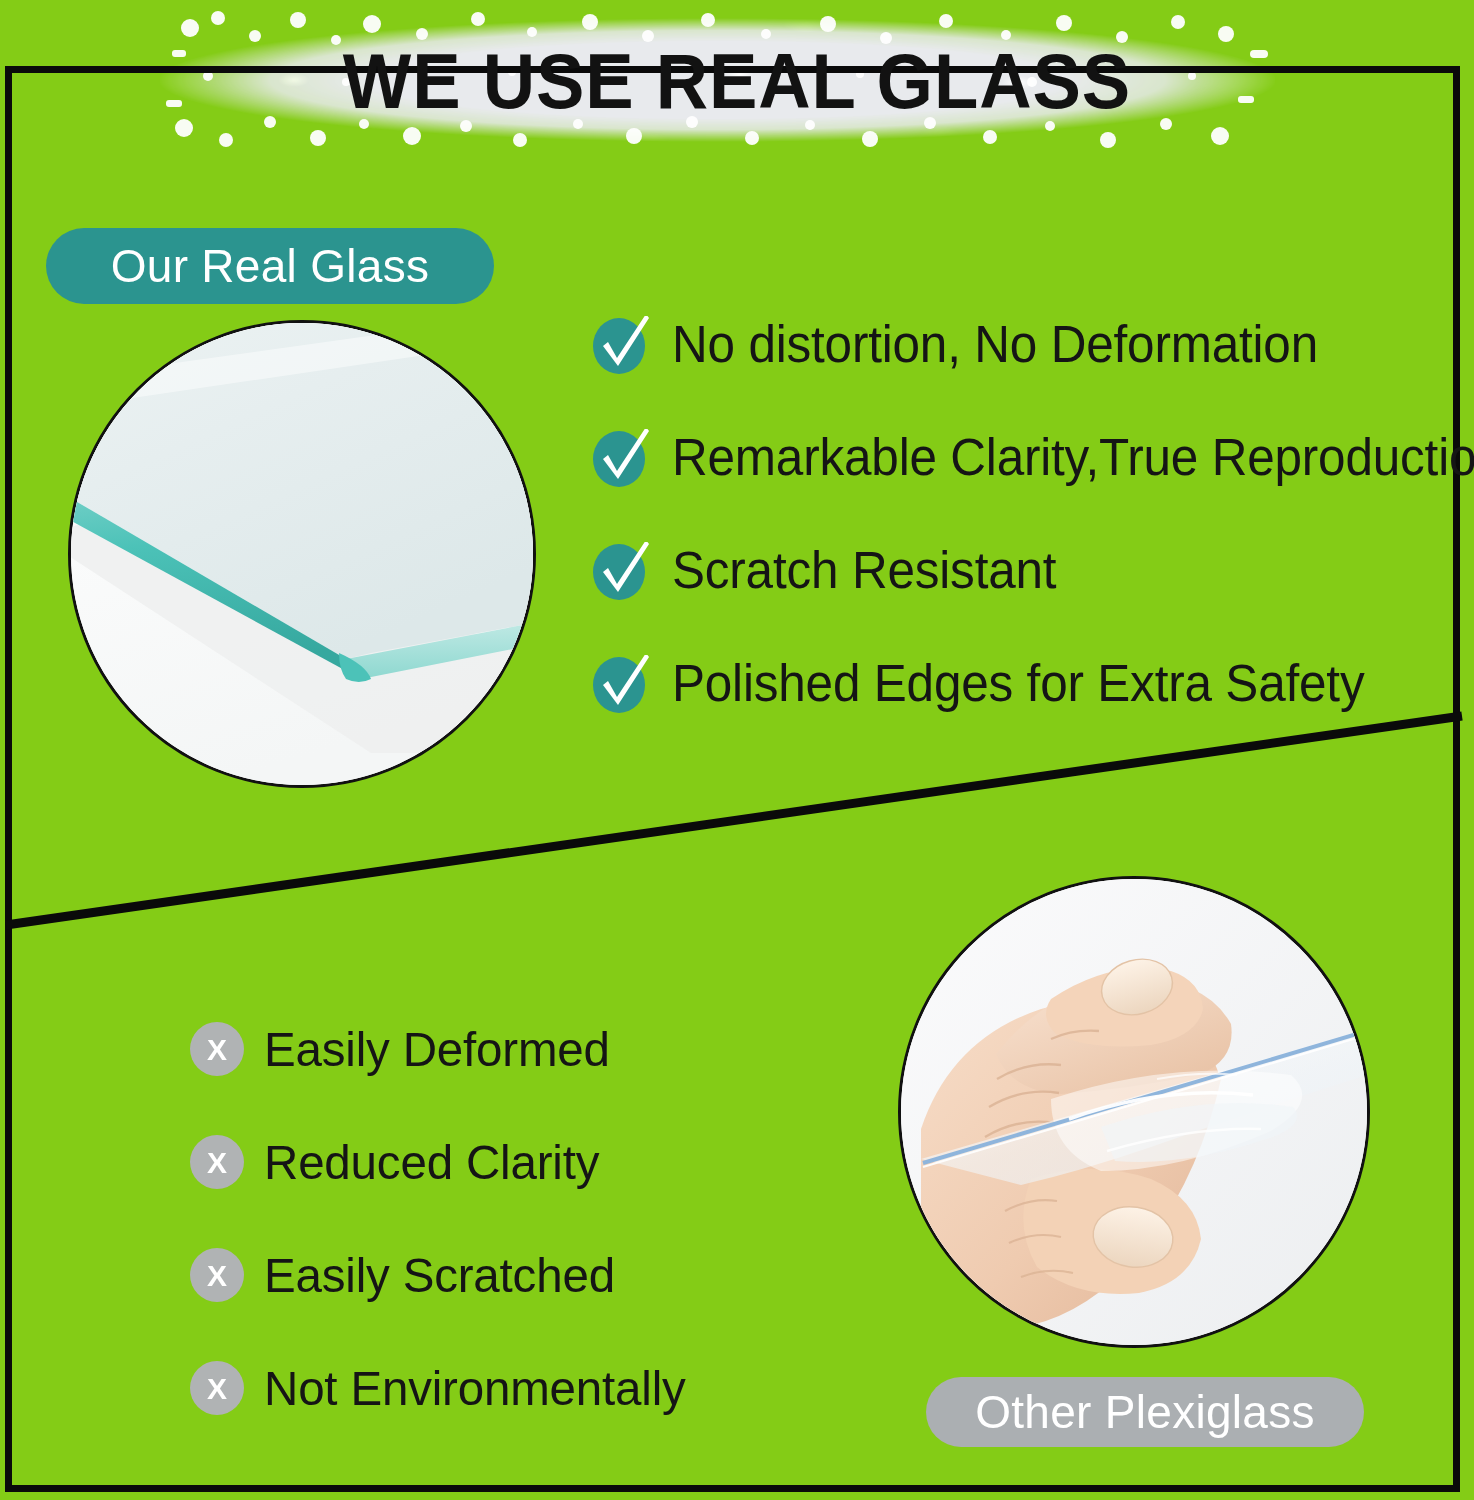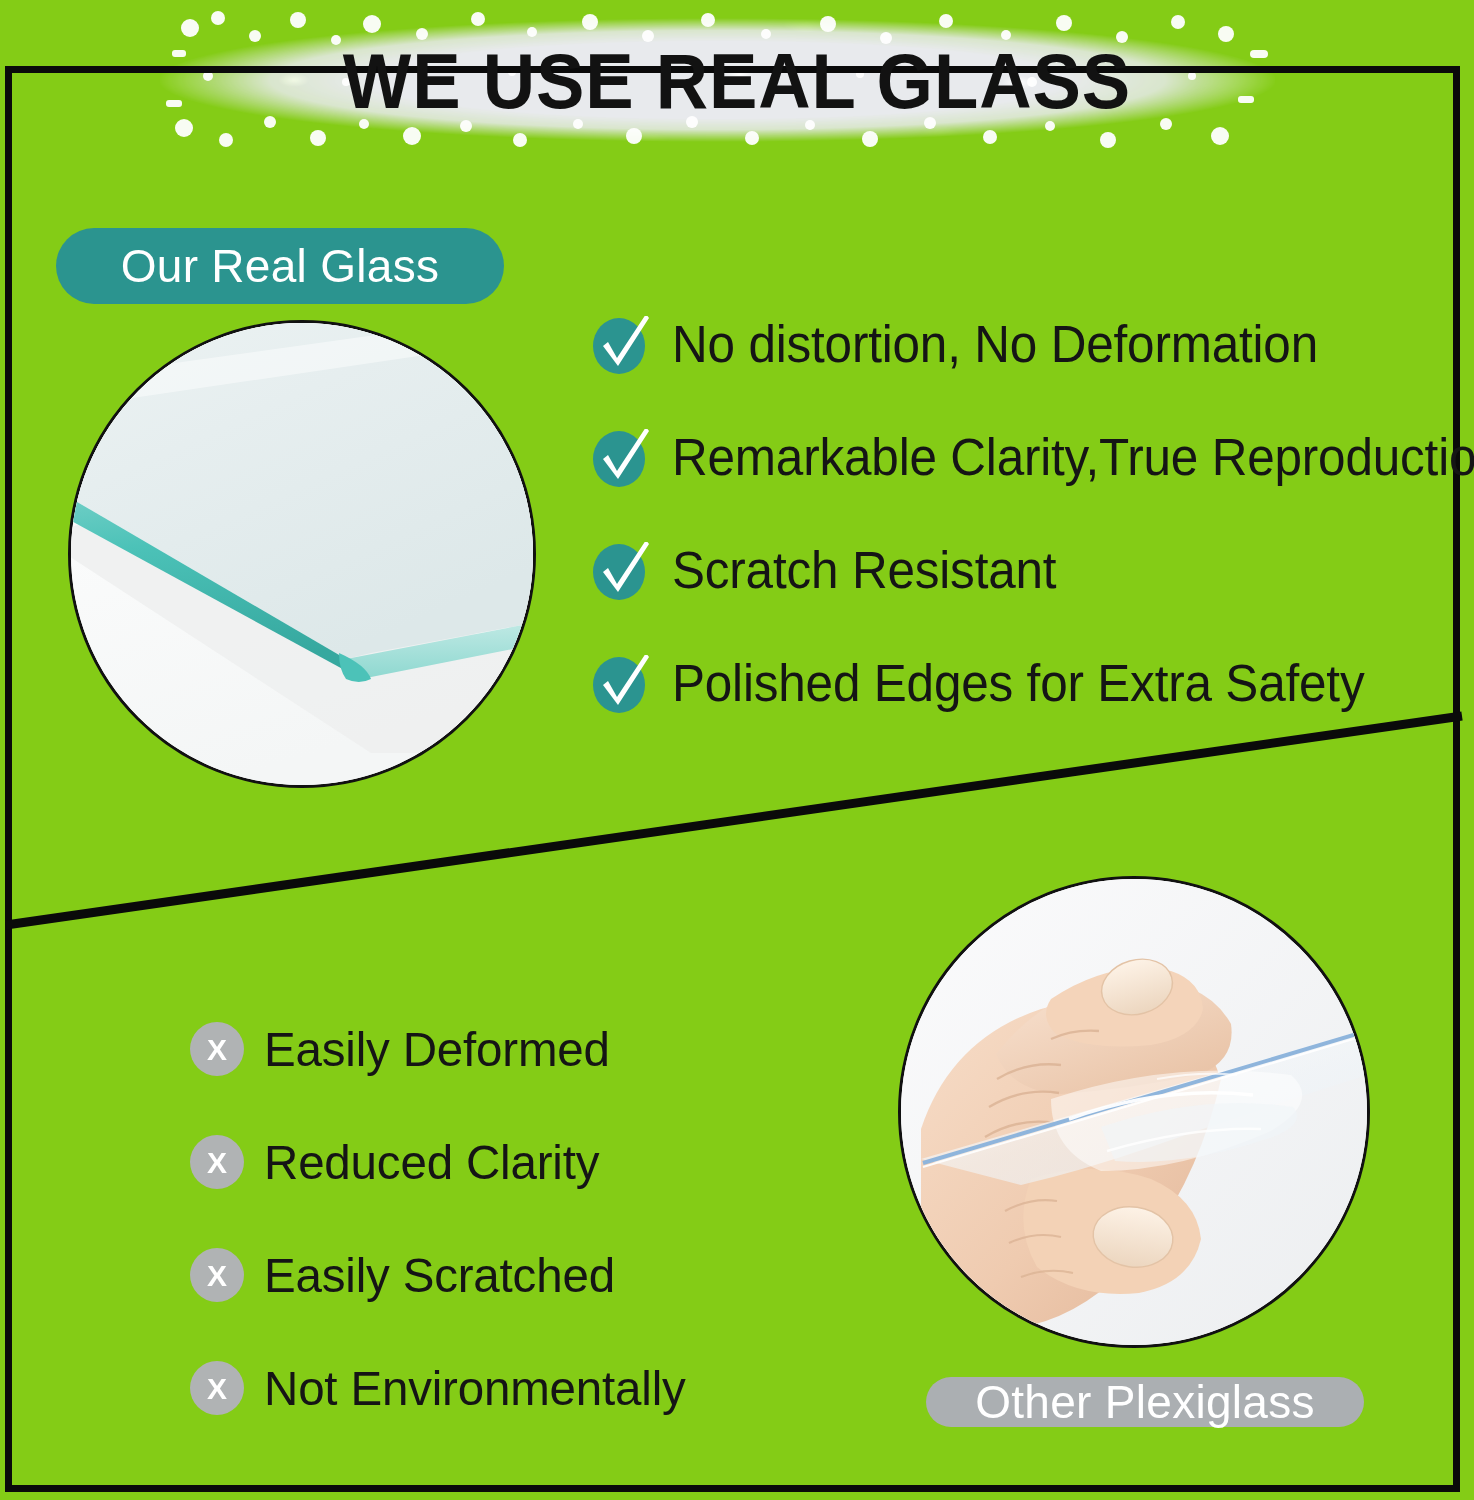--- a/index.html
+++ b/index.html
@@ -97,31 +97,31 @@
     align-items: center;
     justify-content: center;
     border-radius: 999px;
     color: #ffffff;
     font-size: 46px;
     font-weight: 400;
     letter-spacing: 0.3px;
     white-space: nowrap;
   }
   .pill-teal {
-    left: 56px;
+    left: 46px;
     top: 228px;
     width: 448px;
     height: 76px;
     background: #2b948f;
   }
   .pill-gray {
     left: 926px;
     top: 1377px;
     width: 438px;
-    height: 50px;
+    height: 70px;
     background: #abafb2;
   }
 
   
   .photo-circle {
     position: absolute;
     border-radius: 50%;
     overflow: hidden;
     border: 3px solid #111111;
     background: #ffffff;

